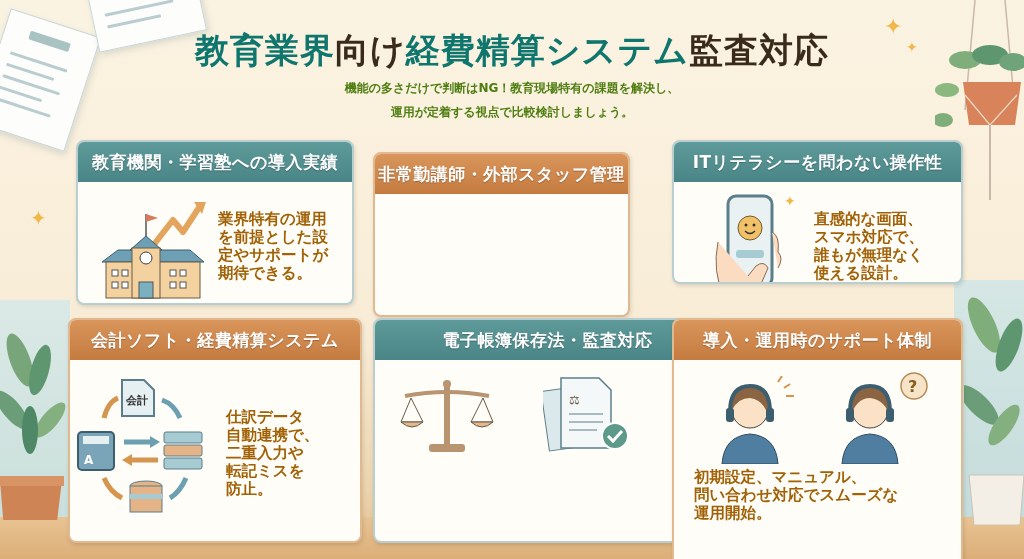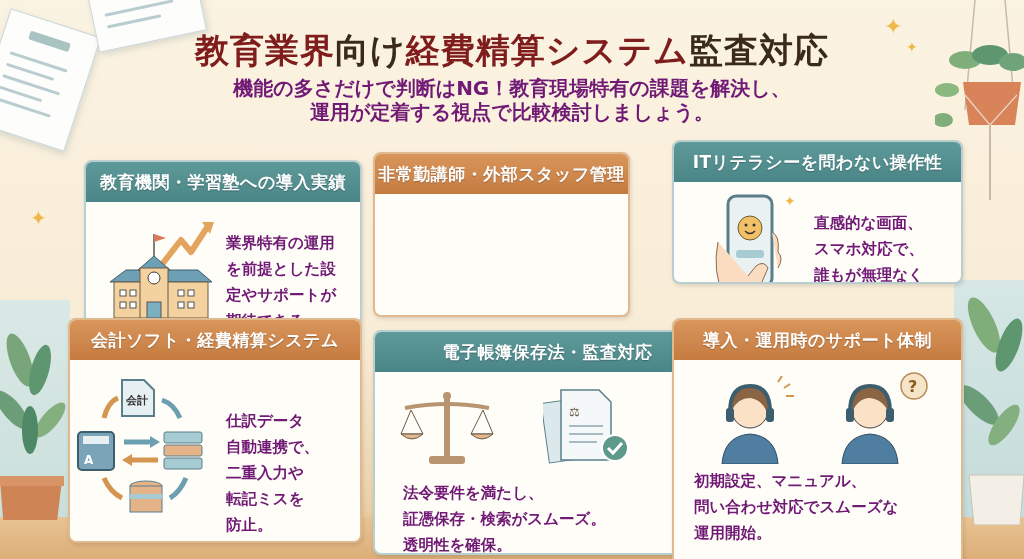--- a/index.html
+++ b/index.html
@@ -26,42 +26,42 @@
     box-shadow: 2px 3px 6px rgba(120,140,140,0.25);
   }
   .paper .line { position: absolute; left: 12px; height: 3px; background: #b9cccf; border-radius: 2px; }
   .paper .bar { position: absolute; height: 9px; background: #a9c3c3; border-radius: 2px; }
   .sparkle { position: absolute; color: #f0b84a; font-size: 20px; line-height: 1; }
 
   .title {
     position: absolute; top: 28px; left: 0; right: 0; text-align: center;
     font-size: 34px; font-weight: bold; letter-spacing: 1px; color: #3a2a1a;
   }
-  .title .accent { color: #7f1d1d; }
+  .title .accent { color: #0f766e; }
   .subtitle {
     position: absolute; top: 76px; left: 0; right: 0; text-align: center;
-    font-size: 20px; font-weight: bold; color: #701a75; line-height: 24px;
+    font-size: 12px; font-weight: bold; color: #4d7c0f; line-height: 24px;
   }
 
   .card {
     position: absolute; background: #fffdf8; border-radius: 8px;
     border: 2px solid #b9cfcf; overflow: hidden;
     box-shadow: 1px 2px 4px rgba(0,0,0,0.12);
   }
   .card.orange { border-color: #e0b98e; }
   .card .hdr {
     height: 40px; display: flex; align-items: center; justify-content: center;
     color: #fff; font-weight: bold; font-size: 17px; letter-spacing: 0.5px;
     text-shadow: 0 1px 1px rgba(0,0,0,0.25);
   }
   .card.teal .hdr { background: linear-gradient(180deg, #5f9a9b, #4a8587); }
   .card.orange .hdr { background: linear-gradient(180deg, #d9955b, #c57b40); }
   .card .body { position: relative; width: 100%; height: calc(100% - 40px); }
   .card .txt {
-    position: absolute; font-weight: bold; font-size: 15.5px; line-height: 26px; color: #701a75;
+    position: absolute; font-weight: bold; font-size: 15.5px; line-height: 18px; color: #a16207;
     white-space: pre-line;
   }
   .icon { position: absolute; }
 
   .plant { position: absolute; }
 </style>
 </head>
 <body>
 
 <div class="wall-left"></div>
@@ -117,21 +117,21 @@
 </svg>
 
 <div class="title">
   <span class="accent">教育業界</span><span>向け</span><span class="accent">経費精算システム</span><span>監査対応</span>
 </div>
 <div class="subtitle">
   <div>機能の多さだけで判断はNG！教育現場特有の課題を解決し、</div>
   <div>運用が定着する視点で比較検討しましょう。</div>
 </div>
 
-<div class="card teal" style="left:84px; top:140px; width:278px; height:165px;margin-top:20px;">
+<div class="card teal" style="left:76px; top:140px; width:278px; height:165px;">
   <div class="hdr">教育機関・学習塾への導入実績</div>
   <div class="body">
     <svg class="icon" style="left:20px; top:10px;" width="110" height="112" viewBox="0 0 110 112">
       <path d="M50 60 L75 28 L85 40 L102 14" fill="none" stroke="#e3a55e" stroke-width="6" stroke-linejoin="round"></path>
       <path d="M96 10 L108 10 L104 22 Z" fill="#e3a55e"></path>
       <line x1="48" y1="22" x2="48" y2="44" stroke="#555" stroke-width="1.5"></line>
       <path d="M48 22 L60 26 L48 30 Z" fill="#d97a5c"></path>
       <path d="M4 70 L20 58 L92 58 L106 70 Z" fill="#6ea0b5" stroke="#3d5e6e"></path>
       <path d="M32 58 L48 44 L64 58 Z" fill="#6ea0b5" stroke="#3d5e6e"></path>
       <rect x="8" y="70" width="94" height="36" fill="#f3d2a0" stroke="#6b5a44"></rect>
@@ -204,21 +204,21 @@
       <rect x="56" y="120" width="32" height="5" fill="#a7cbd3"></rect>
     </svg>
     <div class="txt" style="left:156px; top:48px;">仕訳データ
 自動連携で、
 二重入力や
 転記ミスを
 防止。</div>
   </div>
 </div>
 
-<div class="card teal" style="left:373px; top:318px; width:349px; height:225px;margin-top:12px;">
+<div class="card teal" style="left:373px; top:318px; width:349px; height:225px;">
   <div class="hdr">電子帳簿保存法・監査対応</div>
   <div class="body">
     <svg class="icon" style="left:24px; top:18px;" width="96" height="78" viewBox="0 0 96 78">
       <circle cx="48" cy="6" r="4" fill="#b89470"></circle>
       <rect x="45" y="8" width="6" height="58" fill="#b89470"></rect>
       <path d="M6 18 Q48 10 90 18" fill="none" stroke="#b89470" stroke-width="4"></path>
       <path d="M12 20 L2 44 L24 44 Z" fill="none" stroke="#6b5a44"></path>
       <path d="M2 44 Q13 54 24 44 Z" fill="#e3b890" stroke="#6b5a44"></path>
       <path d="M84 20 L72 44 L94 44 Z" fill="none" stroke="#6b5a44"></path>
       <path d="M72 44 Q83 54 94 44 Z" fill="#e3b890" stroke="#6b5a44"></path>
@@ -227,23 +227,20 @@
     <svg class="icon" style="left:168px; top:14px;" width="92" height="82" viewBox="0 0 92 82">
       <rect x="2" y="14" width="48" height="60" fill="#dce9ec" stroke="#5b7f8a" transform="rotate(-8 26 44)"></rect>
       <path d="M18 4 L56 4 L68 16 L68 74 L18 74 Z" fill="#f4f8f9" stroke="#5b7f8a" stroke-width="1.5"></path>
       <line x1="26" y1="40" x2="60" y2="40" stroke="#5b7f8a"></line>
       <line x1="26" y1="48" x2="60" y2="48" stroke="#5b7f8a"></line>
       <line x1="26" y1="56" x2="54" y2="56" stroke="#5b7f8a"></line>
       <text x="26" y="30" font-size="12" fill="#6b5a44">⚖</text>
       <circle cx="72" cy="62" r="13" fill="#5e9a8a" stroke="#fff" stroke-width="2"></circle>
       <path d="M65 62 L70 67 L79 57" fill="none" stroke="#fff" stroke-width="3"></path>
     </svg>
-    <div class="txt" style="left:28px; top:108px;">法令要件を満たし、
-証憑保存・検索がスムーズ。
-透明性を確保。</div>
   </div>
 </div>
 
 <div class="card orange" style="left:672px; top:318px; width:291px; height:276px;">
   <div class="hdr">導入・運用時のサポート体制</div>
   <div class="body">
     <svg class="icon" style="left:44px; top:16px;" width="80" height="88" viewBox="0 0 80 88">
       <circle cx="32" cy="34" r="18" fill="#fbe2c6" stroke="#444"></circle>
       <path d="M14 34 Q12 10 32 10 Q54 10 50 40 Q46 24 32 22 Q20 22 14 34Z" fill="#8a6443"></path>
       <path d="M12 36 Q12 10 32 10 Q52 10 52 36" fill="none" stroke="#3d5e6e" stroke-width="4"></path>

